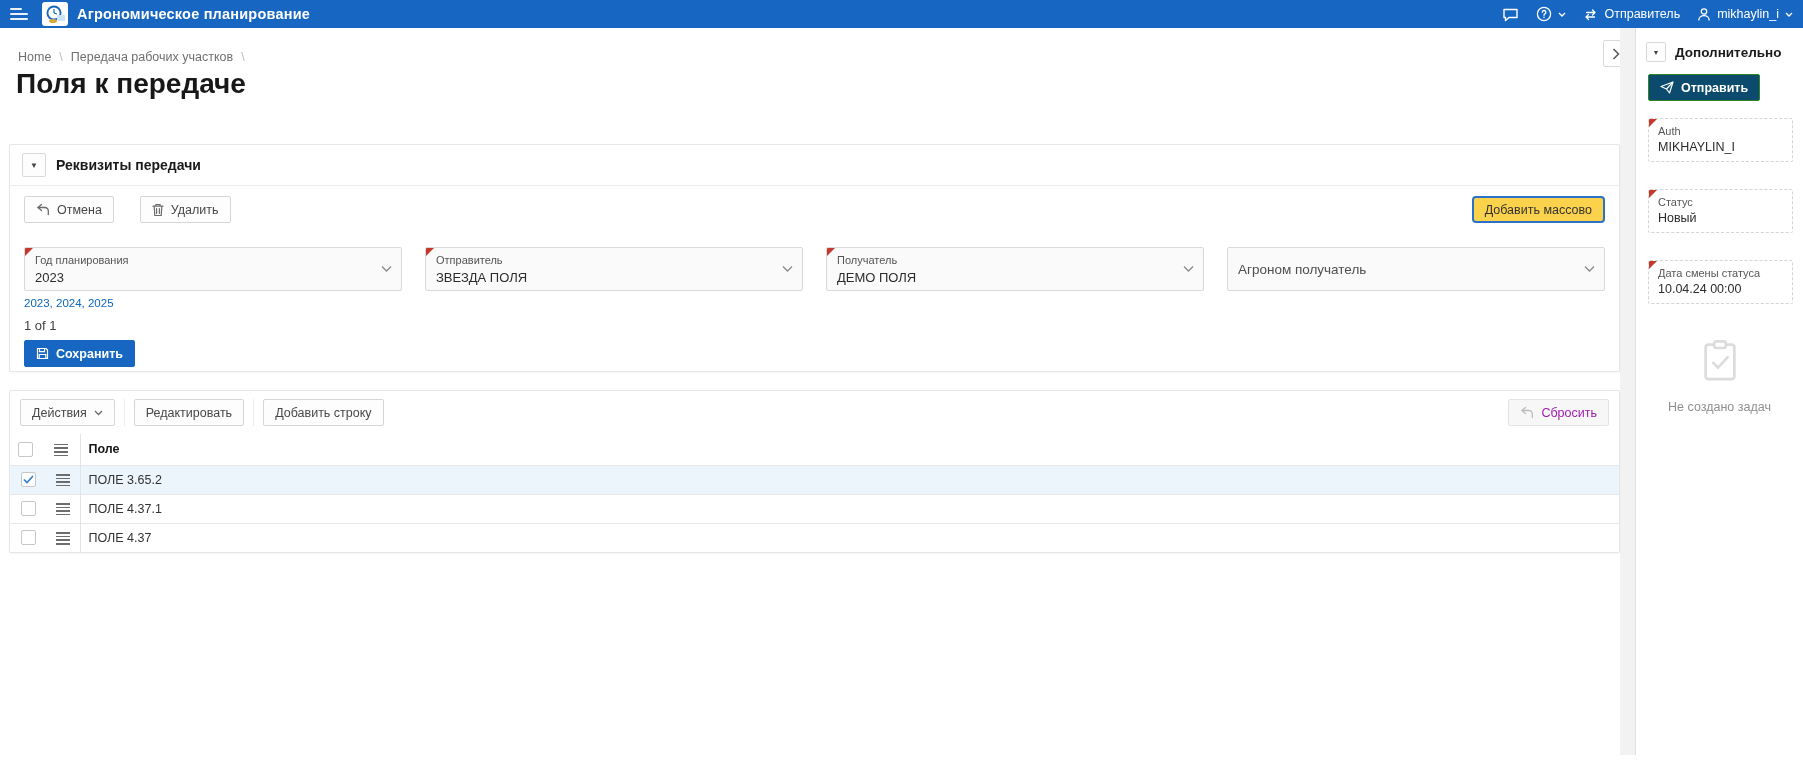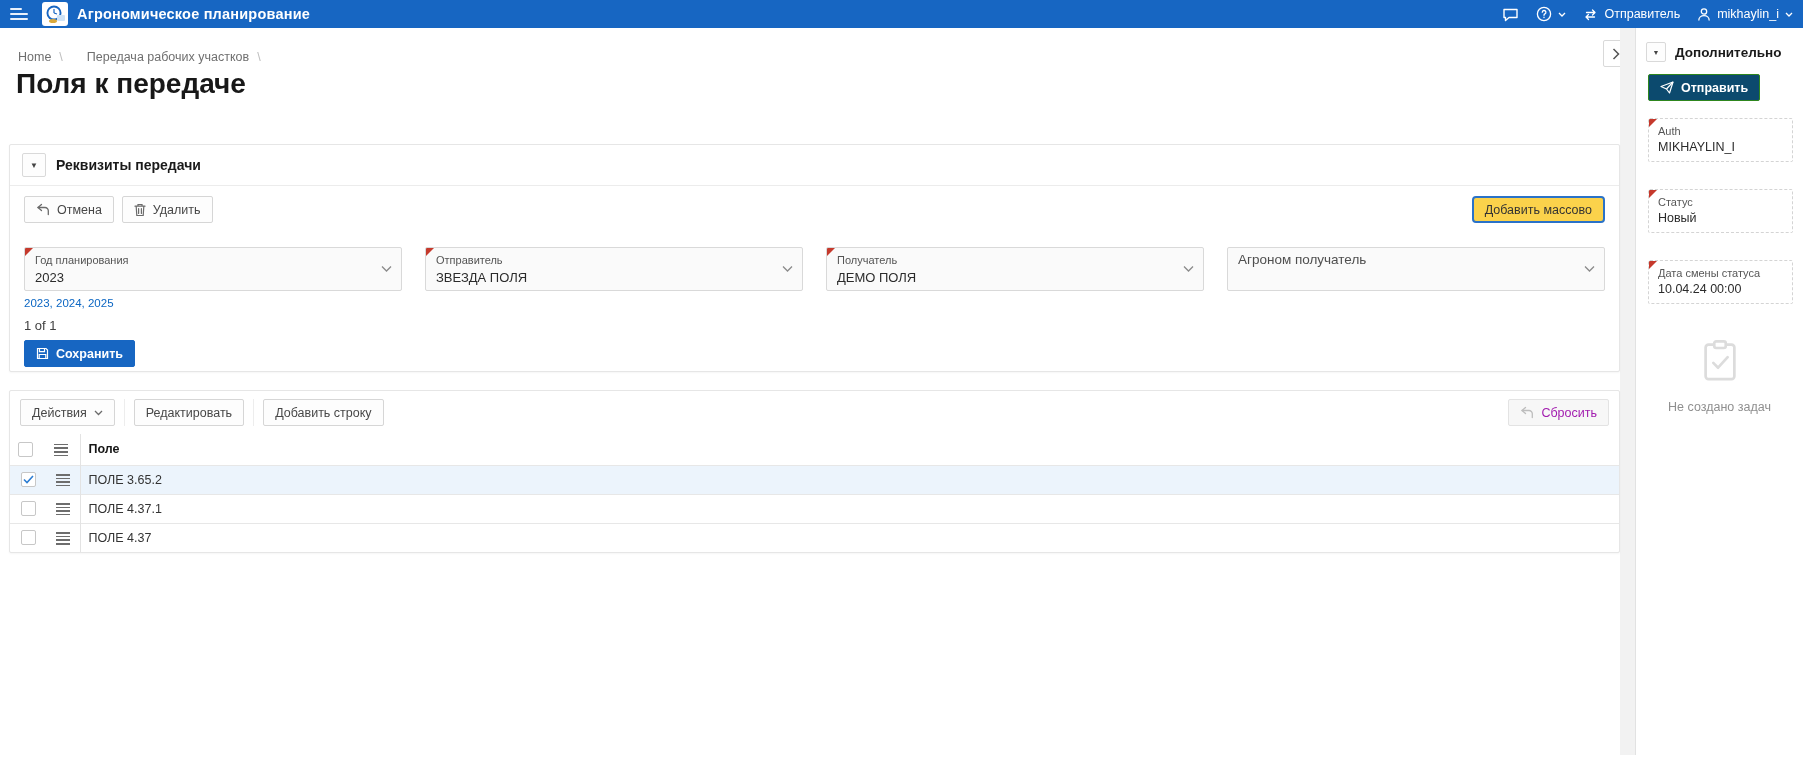--- a/index.html
+++ b/index.html
@@ -14,57 +14,57 @@
   .hamburger span:nth-child(2){ width:18px; }
   .hamburger span:nth-child(3){ width:18px; }
   .logo { width:26px; height:24px; background:#fff; border-radius:3px; margin-right:9px; display:flex; align-items:center; justify-content:center; overflow:hidden; }
   .app-title { font-size:14.5px; font-weight:bold; letter-spacing:.2px; }
   .topbar-right { margin-left:auto; display:flex; align-items:center; gap:17px; font-size:12.5px; }
   .tb-item { display:flex; align-items:center; gap:6px; cursor:pointer; }
   .tb-item svg { display:block; }
   .chev-sm { width:8px; height:5px; }
 
   
-  .breadcrumb { position:absolute; top:50px; left:18px; font-size:12.5px; color:#6f6f6f; display:flex; gap:24px; }
+  .breadcrumb { position:absolute; top:50px; left:18px; font-size:12.5px; color:#6f6f6f; display:flex; gap:8px; }
   .crumb { cursor:pointer; }
   .crumb::after { content:"\\"; color:#bdbdbd; margin-left:8px; }
   .page-title { position:absolute; top:68px; left:16px; font-size:28px; font-weight:600; color:#181818; }
 
   
   .panel-toggle { position:absolute; top:40px; left:1603px; width:26px; height:27px; background:#fff; border:1px solid #d9d9d9; border-radius:2px; display:flex; align-items:center; justify-content:center; cursor:pointer; color:#555; }
 
   
   .gutter { position:absolute; top:28px; right:168px; width:15px; bottom:17px; background:#f2f2f2; }
 
   
   .card { position:absolute; left:9px; width:1611px; background:#fff; border:1px solid #e6e6e6; border-radius:2px; box-shadow:0 1px 2px rgba(0,0,0,.04); }
   .card-req { top:144px; height:228px; }
   .card-table { top:390px; }
 
   .card-header { display:flex; align-items:center; gap:10px; padding:8px 12px; border-bottom:1px solid #ececec; }
   .collapse-btn { width:24px; height:24px; border:1px solid #d9d9d9; background:#fdfdfd; border-radius:2px; display:flex; align-items:center; justify-content:center; cursor:pointer; font-size:8px; color:#444; }
   .card-title { font-size:14px; font-weight:bold; color:#1a1a1a; }
 
   .card-body { padding:10px 14px 12px 14px; position:relative; }
-  .btn-row { display:flex; align-items:center; gap:8px; }
+  .btn-row { display:flex; align-items:center; gap:26px; }
 
   .btn { display:inline-flex; align-items:center; gap:7px; background:#fdfdfd; border:1px solid #d6d6d6; border-radius:2px; color:#474747; font-size:12.5px; padding:5px 11px; height:27px; cursor:pointer; font-family:inherit; }
   .btn svg { display:block; }
   .btn-hot { position:absolute; right:14px; top:10px; background:#fbd24b; border:2px solid #2a72c8; border-radius:4px; color:#333; font-weight:normal; }
   .btn-primary { background:#1766C2; border-color:#1766C2; color:#fff; font-weight:bold; }
   .btn-success { background:#0c4a6e; border-color:#2e861e; color:#fff; font-weight:bold;text-align:center; }
   .btn-disabled { background:#f7f7f7; border-color:#e3e3e3; color:#a21caf; cursor:default; }
 
   
   .fields-row { display:flex; gap:23px; margin-top:24px; }
   .field { position:relative; flex:1; height:44px; background:#fafafa; border:1px solid #d9d9d9; border-radius:2px; padding:5px 26px 4px 10px; cursor:pointer; overflow:hidden; }
   .field.required::before { content:""; position:absolute; top:0; left:0; border-top:8px solid #c5392c; border-right:8px solid transparent; }
   .field .f-label { font-size:11px; color:#545454; line-height:14px; }
   .field .f-value { font-size:13px; color:#2b2b2b; line-height:17px; margin-top:2px; }
-  .field.empty { display:flex; align-items:flex-start; }
+  .field.empty { display:flex; align-items:center; }
   .field.empty .f-label { font-size:13.5px; color:#4f4f4f; }
   .field .f-chevron { position:absolute; right:9px; top:50%; transform:translateY(-50%); color:#8a8a8a; }
 
   .year-links { margin-top:6px; font-size:11.5px; color:#0b66c3; }
   .year-links span { cursor:pointer; }
   .year-links span:not(:last-child)::after { content:", "; }
   .pagination { margin-top:9px; font-size:13px; color:#404040; }
   .save-wrap { margin-top:7px; }
 
   

